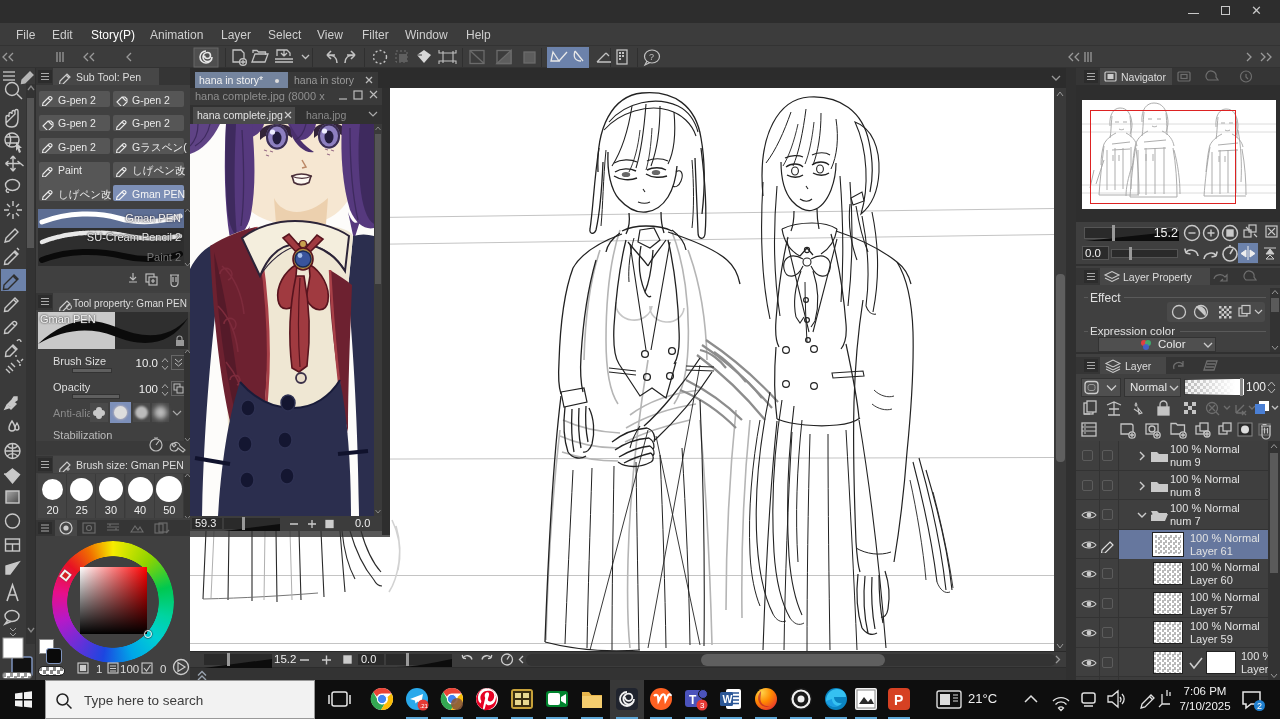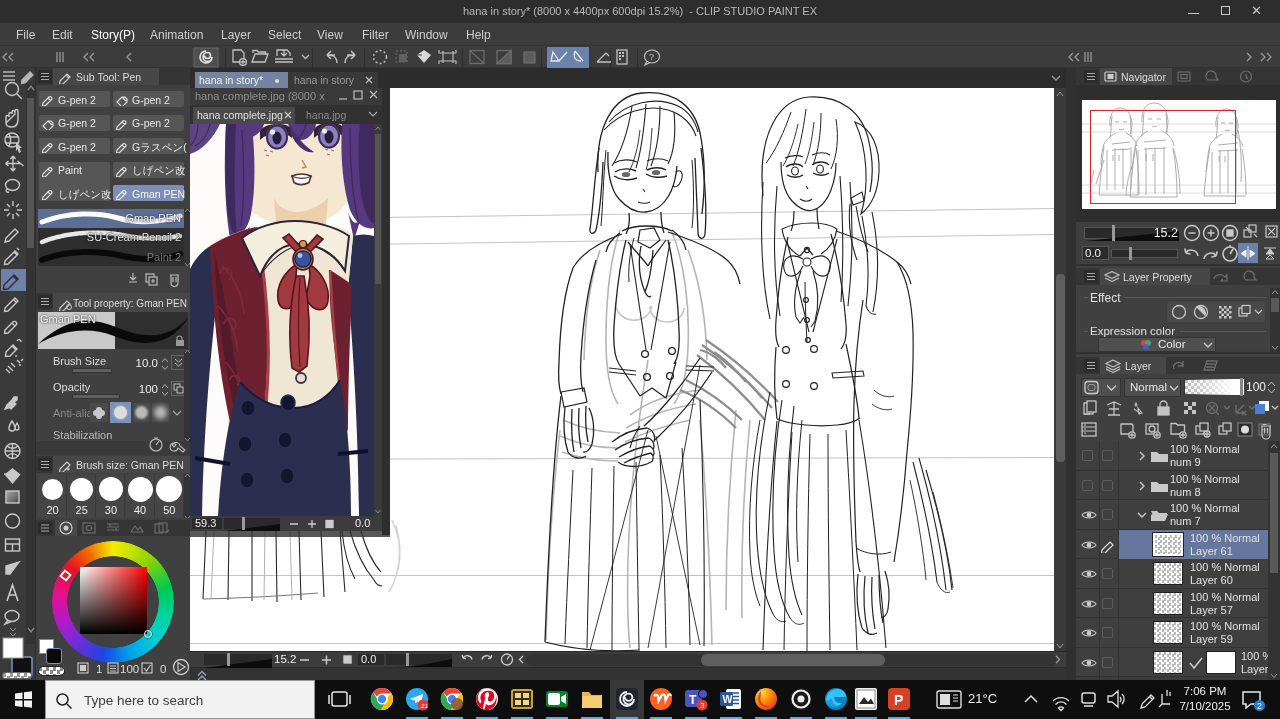--- a/index.html
+++ b/index.html
@@ -6,21 +6,20 @@
   *{box-sizing:border-box;font-family:"Liberation Sans",sans-serif;}
   #root{position:relative;width:1280px;height:719px;overflow:hidden;background:#454545;}
   .abs{position:absolute;}
   .txt{color:#d0d0d0;font-size:11px;white-space:nowrap;}
 </style>
 </head>
 <body>
 <div id="root">
 
 <div class="abs" style="left:0;top:0;width:1280px;height:23px;background:#2d2d2d;">
-  <div class="abs txt" style="left:0;top:5px;width:1280px;text-align:center;color:#b9b9b9;font-size:11px;">hana in story* (8000 x 4400px 600dpi 15.2%)&nbsp;&nbsp;- CLIP STUDIO PAINT EX</div>
   <div class="abs" style="left:1190,top:0;"></div>
   <div class="abs" style="left:1188px;top:13px;width:11px;height:1px;background:#c8c8c8;"></div>
   <div class="abs" style="left:1221px;top:6px;width:9px;height:9px;border:1px solid #c8c8c8;"></div>
   <div class="abs" style="left:1251px;top:4px;color:#c8c8c8;font-size:13px;line-height:13px;">✕</div>
 </div>
 
 <div class="abs" style="left:0;top:23px;width:1280px;height:23px;background:#3c3c3c;border-bottom:1px solid #333;">
   <div class="abs txt" style="left:16px;top:5px;font-size:12px;color:#cfcfcf;">File</div>
   <div class="abs txt" style="left:52px;top:5px;font-size:12px;color:#cfcfcf;">Edit</div>
   <div class="abs txt" style="left:91px;top:5px;font-size:12px;color:#ffffff;">Story(P)</div>

